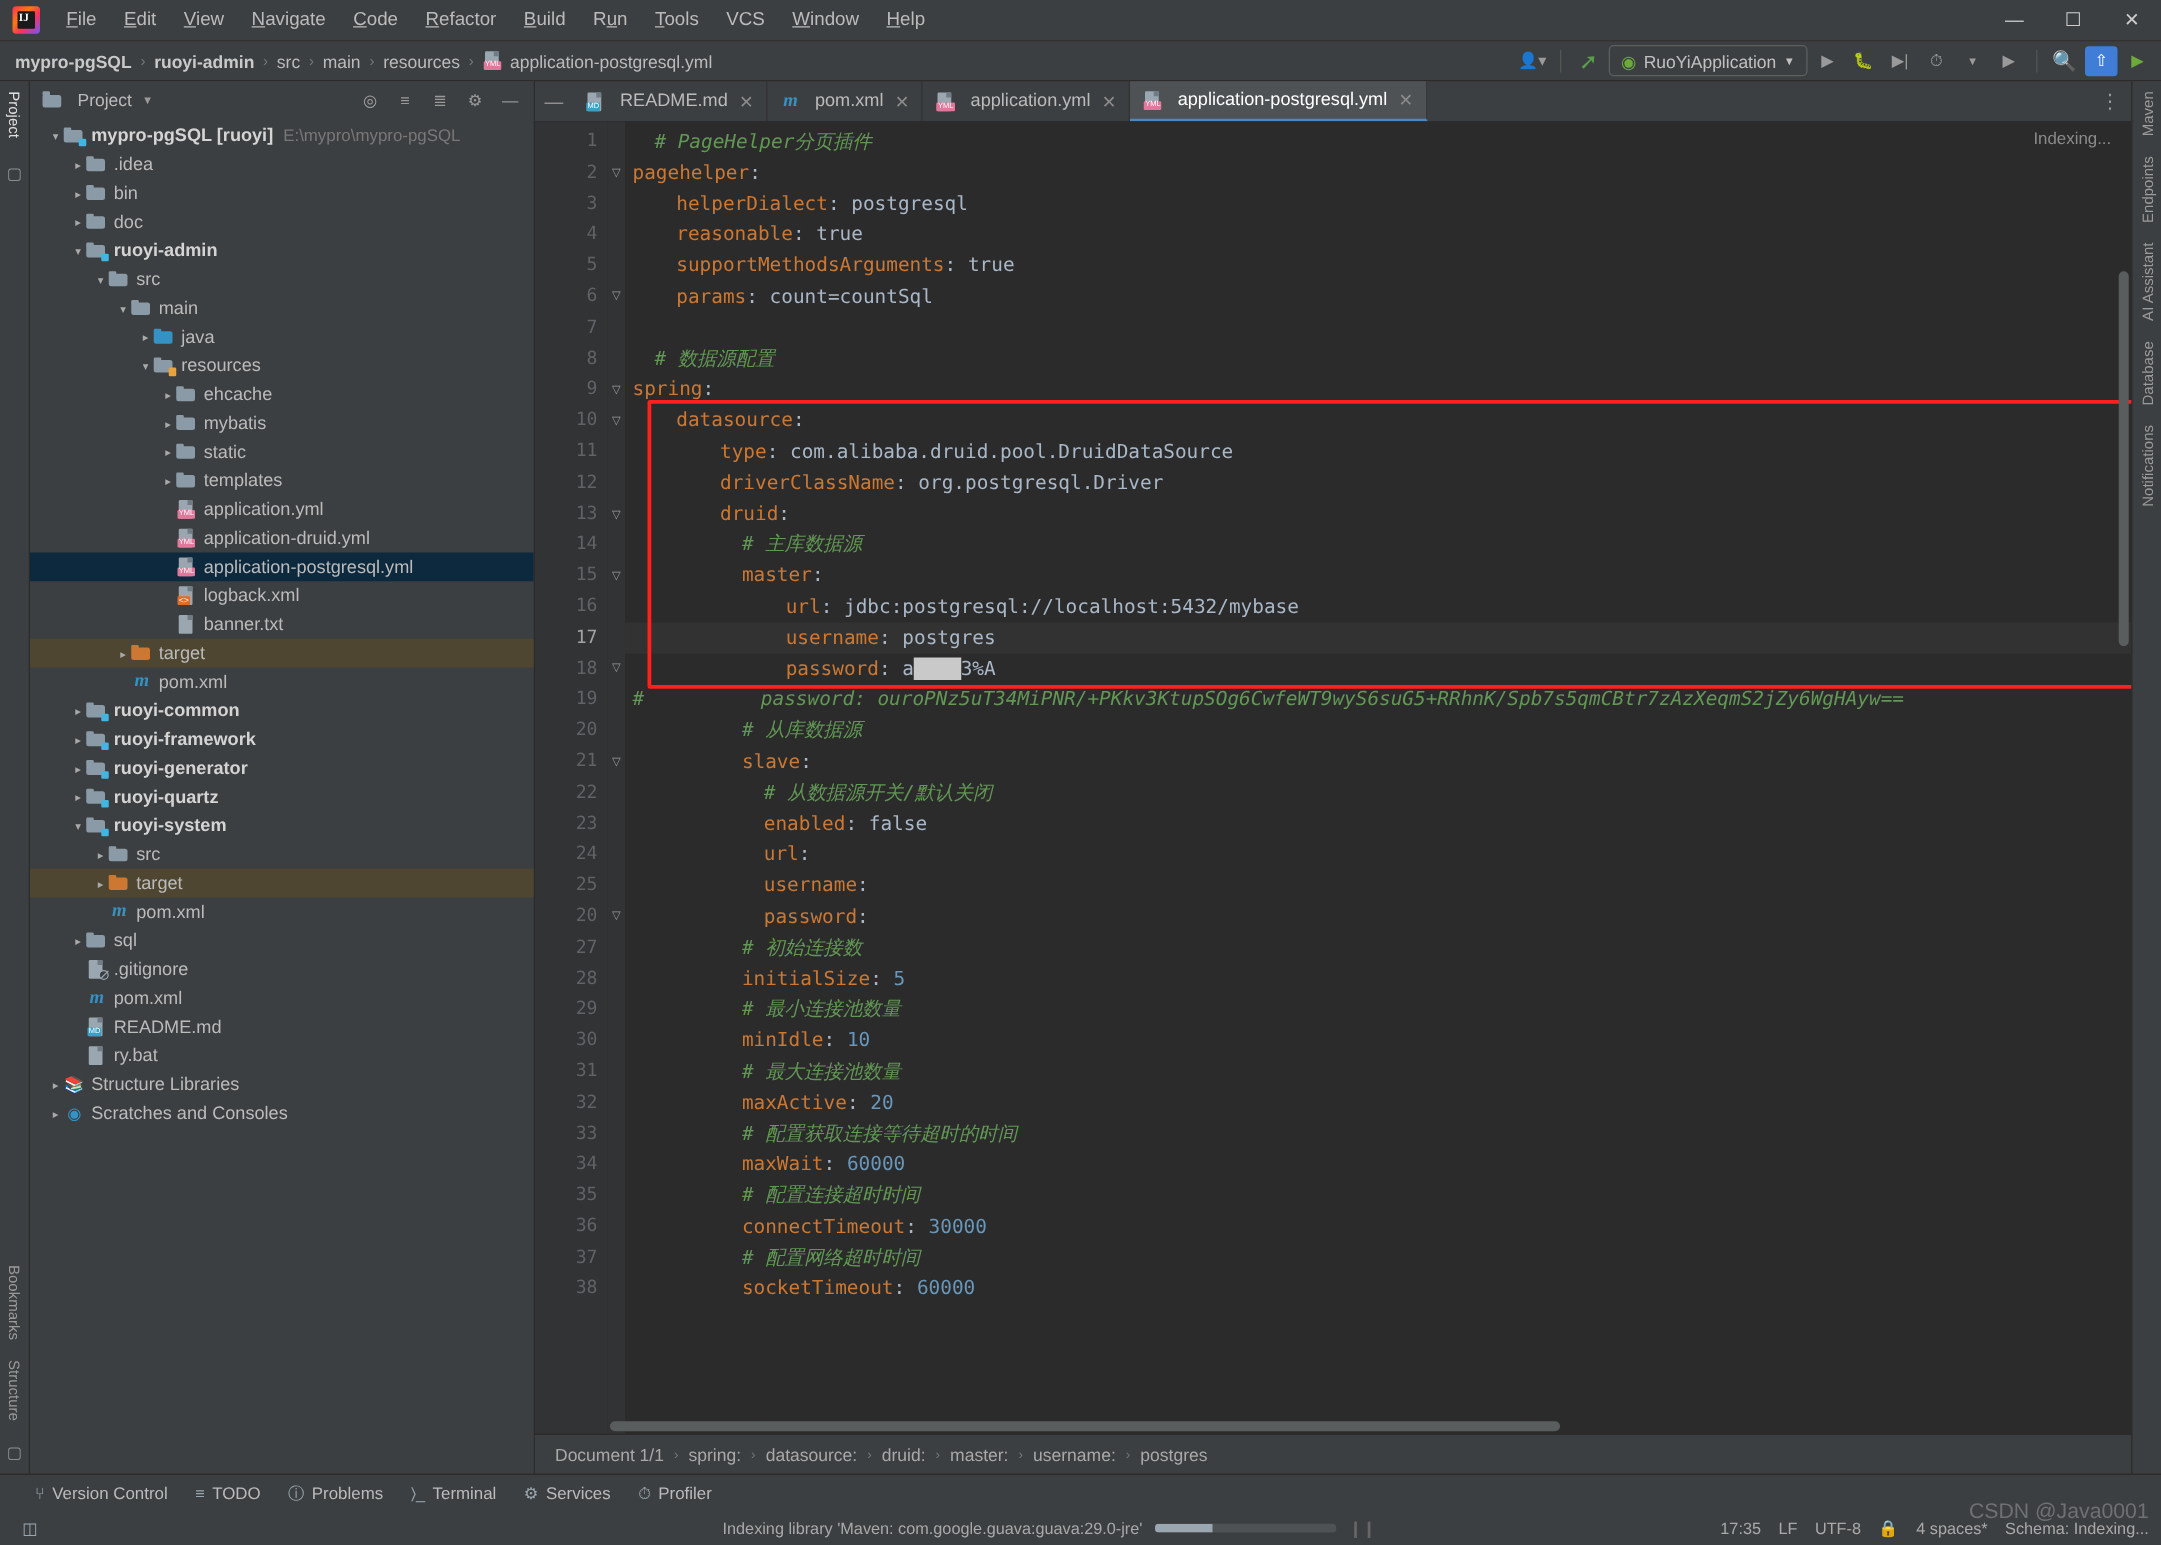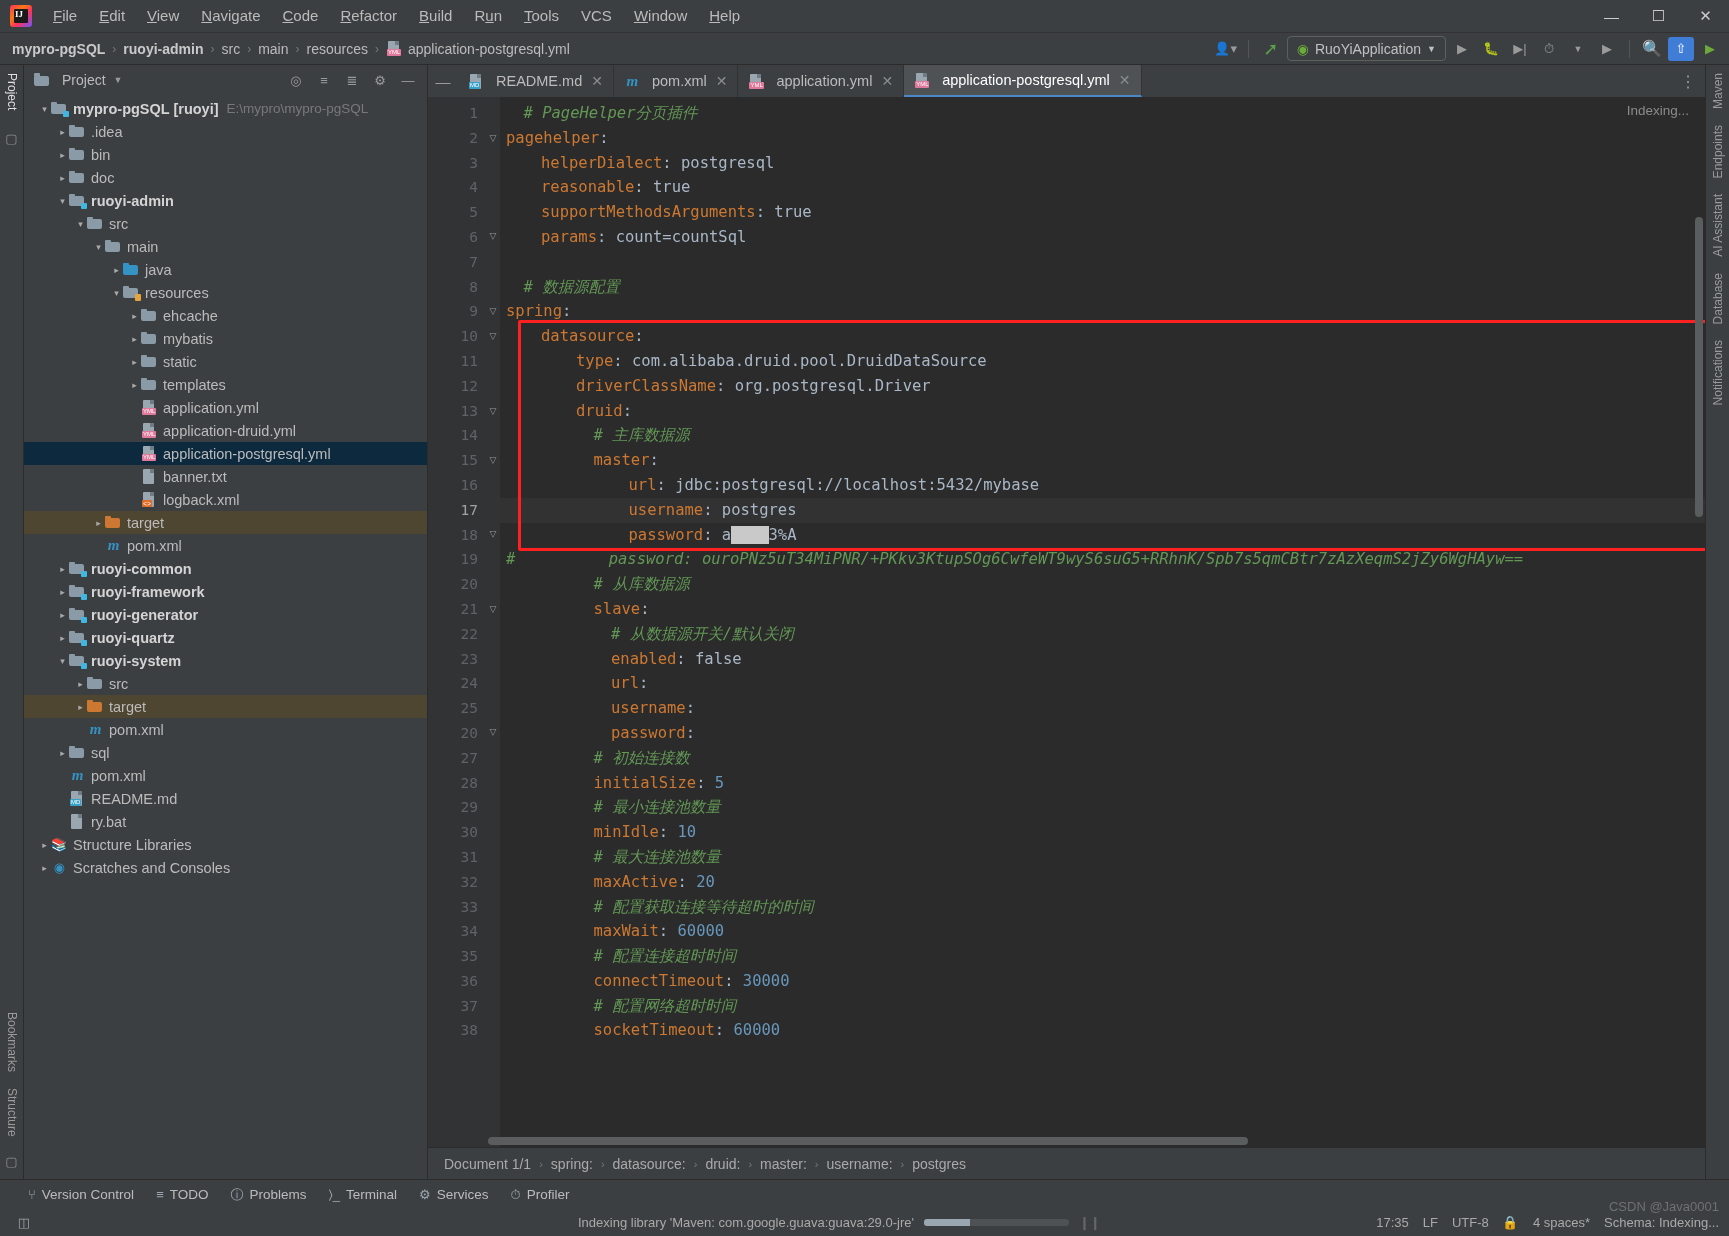--- a/index.html
+++ b/index.html
@@ -162,21 +162,21 @@
   .statusbar {
     height: 27px; flex:0 0 27px; background:#3c3f41; display:flex; align-items:center;
     font-size:13px; color:#a9a9a9; padding: 0 10px; gap:0; position:relative;
   }
   .sb-left { width: 28px; display:flex; justify-content:center; color:#9aa7b0; font-size:13px;}
   .sb-center { margin-left: 540px; display:flex; align-items:center; gap:10px; }
   .progbar { width: 145px; height: 7px; background:#4f5254; border-radius:3px; overflow:hidden; }
   .progbar i { display:block; height:100%; width:32%; background:#9aa7b0; }
   .sb-right { margin-left:auto; display:flex; align-items:center; gap:14px; }
   .sb-div { color:#666; }
-  .watermark { position:absolute; right:10px; top:-10px; font-size:13px; color:#6f7072; }
+  .watermark { position:absolute; right:10px; top:-10px; font-size:17px; color:#6f7072; }
 </style>
 </head>
 <body>
 
 <div class="app">
 
   <div class="titlebar">
     <div class="ij-logo">
       <div class="sq"></div>
         <div class="inner"></div>
@@ -373,31 +373,31 @@
             <span style="width:104px;flex:0 0 104px"></span>
             <span class="arrow"></span>
             <span class="ic file">
               <span class="tag yml">YML</span>
             </span>
             <span class="lbl">application-postgresql.yml</span>
           </div>
           <div class="row">
             <span style="width:104px;flex:0 0 104px"></span>
             <span class="arrow"></span>
+            <span class="ic file">
+              <span class="tag xmlc">&lt;&gt;</span>
+            </span>
+            <span class="lbl">logback.xml</span>
+          </div>
+          <div class="row">
+            <span style="width:104px;flex:0 0 104px"></span>
+            <span class="arrow"></span>
             <span class="ic file"></span>
             <span class="lbl">banner.txt</span>
           </div>
-          <div class="row">
-            <span style="width:104px;flex:0 0 104px"></span>
-            <span class="arrow"></span>
-            <span class="ic file">
-              <span class="tag xmlc">&lt;&gt;</span>
-            </span>
-            <span class="lbl">logback.xml</span>
-          </div>
           <div class="row tgt">
             <span style="width:68px;flex:0 0 68px"></span>
             <span class="arrow">▸</span>
             <span class="ic folder folder-orange"></span>
             <span class="lbl">target</span>
           </div>
           <div class="row">
             <span style="width:68px;flex:0 0 68px"></span>
             <span class="arrow"></span>
             <span class="ic mvn">m</span>
@@ -459,20 +459,28 @@
             <span style="width:50px;flex:0 0 50px"></span>
             <span class="arrow"></span>
             <span class="ic mvn">m</span>
             <span class="lbl">pom.xml</span>
           </div>
           <div class="row">
             <span style="width:32px;flex:0 0 32px"></span>
             <span class="arrow">▸</span>
             <span class="ic folder"></span>
             <span class="lbl">sql</span>
+          </div>
+          <div class="row">
+            <span style="width:32px;flex:0 0 32px"></span>
+            <span class="arrow"></span>
+            <span class="ic file">
+              <span class="noentry"></span>
+            </span>
+            <span class="lbl">.gitignore</span>
           </div>
           <div class="row">
             <span style="width:32px;flex:0 0 32px"></span>
             <span class="arrow"></span>
             <span class="ic mvn">m</span>
             <span class="lbl">pom.xml</span>
           </div>
           <div class="row">
             <span style="width:32px;flex:0 0 32px"></span>
             <span class="arrow"></span>

